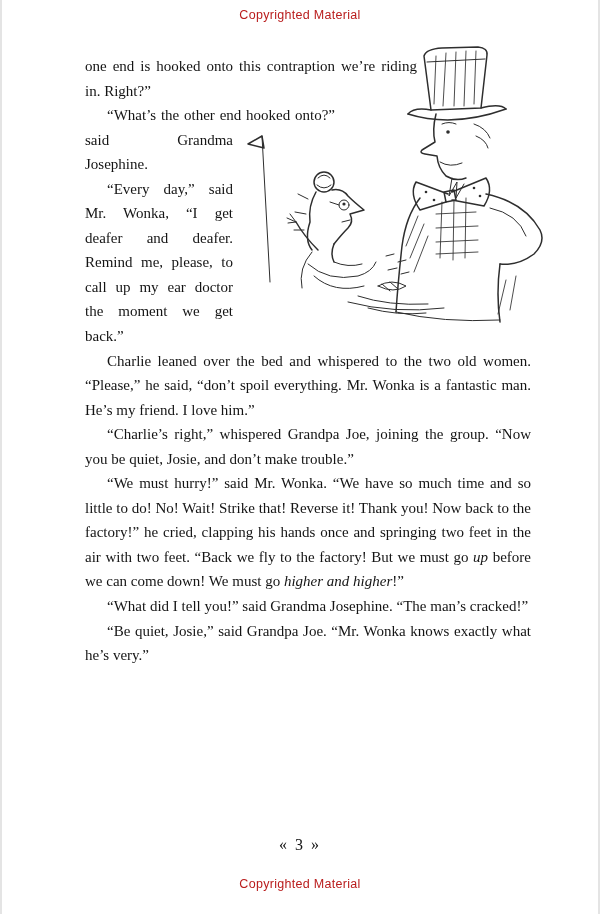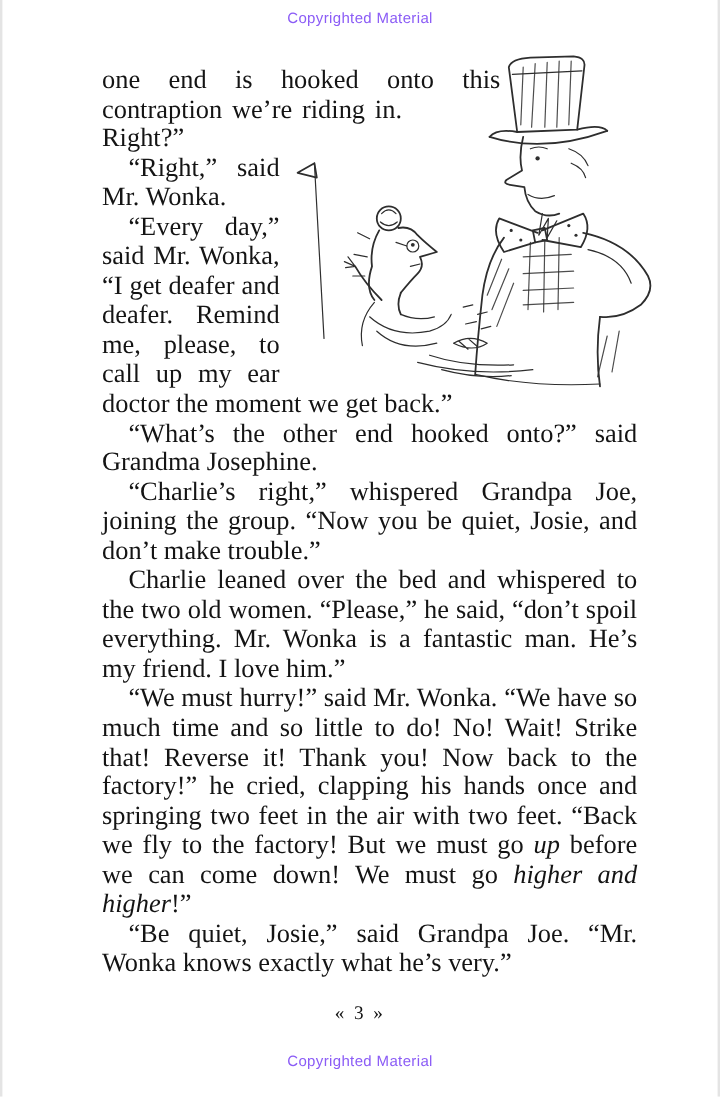--- a/index.html
+++ b/index.html
@@ -10,28 +10,28 @@
     background:#ffffff;
     font-family:"Liberation Serif", serif;
     color:#141414;
     overflow:hidden;
     box-shadow: inset 2px 0 0 #e4e4e4, inset -2px 0 0 #e4e4e4;
   }
   .copyright {
     position:absolute; left:0; width:100%;
     text-align:center;
     font-family:"Liberation Sans", sans-serif;
-    font-size:12.5px; color:#8b5cf6; letter-spacing:0.3px;
+    font-size:12.5px; color:#b91c1c; letter-spacing:0.3px;
   }
   .copyright.top { top:8px; }
   .copyright.bottom { top:877px; }
 
   .text-block {
     position:absolute; left:85px; top:54px; width:446px;
-    font-size:22px; line-height:24.55px;
+    font-size:15px; line-height:24.55px;
   }
   .spacer { float:right; clear:right; }
   .spacer-a { width:114px; height:49px; }
   .spacer-b { width:196px; height:49px; }
   .spacer-c { width:298px; height:172px; }
 
   p.para { margin:0; text-align:justify; hyphens:manual; -webkit-hyphens:manual; }
   p.para.indent { text-indent:22px; }
   p.para em { }
 
@@ -122,26 +122,26 @@
     <path class="thin" d="M148,212 l8,-2 M160,218 l8,-2 M150,226 l9,-2 M163,230 l8,-2"></path>
     <path class="thin" d="M140,242 q14,-8 28,0 q-12,8 -28,0 M144,240 L152,247 M152,238 L160,245"></path>
     <path class="thin" d="M120,252 q30,10 70,8 M110,258 q46,12 96,6 M130,264 q30,8 58,5"></path>
   </svg>
 
   <div class="text-block">
     <div class="spacer spacer-a"></div>
     <div class="spacer spacer-b"></div>
     <div class="spacer spacer-c"></div>
   <p class="para"><span>one end is hooked onto this contraption we’re riding in. Right?”</span></p>
-      <p class="para indent"><span>“Right,” said Mr. Wonka.</span></p>
+      <p class="para indent"><span>“What’s the other end hooked onto?” said Grand­ma Josephine.</span></p>
       <p class="para indent"><span>“Every day,” said Mr. Wonka, “I get deafer and deafer. Remind me, please, to call up my ear doctor the moment we get back.”</span></p>
-      <p class="para indent"><span>“What’s the other end hooked onto?” said Grand­ma Josephine.</span></p>
+      <p class="para indent"><span>Charlie leaned over the bed and whispered to the two old women. “Please,” he said, “don’t spoil everything. Mr. Wonka is a fantastic man. He’s my friend. I love him.”</span></p>
       <p class="para indent"><span>“Charlie’s right,” whispered Grandpa Joe, joining the group. “Now you be quiet, Josie, and don’t make trouble.”</span></p>
-      <p class="para indent"><span>Charlie leaned over the bed and whispered to the two old women. “Please,” he said, “don’t spoil everything. Mr. Wonka is a fantastic man. He’s my friend. I love him.”</span></p>
       <p class="para indent"><span>“We must hurry!” said Mr. Wonka. “We have so much time and so little to do! No! Wait! Strike that! Reverse it! Thank you! Now back to the factory!” he cried, clapping his hands once and springing two feet in the air with two feet. “Back we fly to the factory! But we must go </span><em>up</em><span> before we can come down! We must go </span><em>higher and higher</em><span>!”</span></p>
+      <p class="para indent"><span>“What did I tell you!” said Grandma Josephine. “The man’s cracked!”</span></p>
       <p class="para indent"><span>“Be quiet, Josie,” said Grandpa Joe. “Mr. Wonka knows exactly what he’s very.”</span></p>
     </div>
 
   <div class="folio">« 3 »</div>
 
   <div class="copyright bottom">Copyrighted Material</div>
 
 </div>
 
 </body></html>

